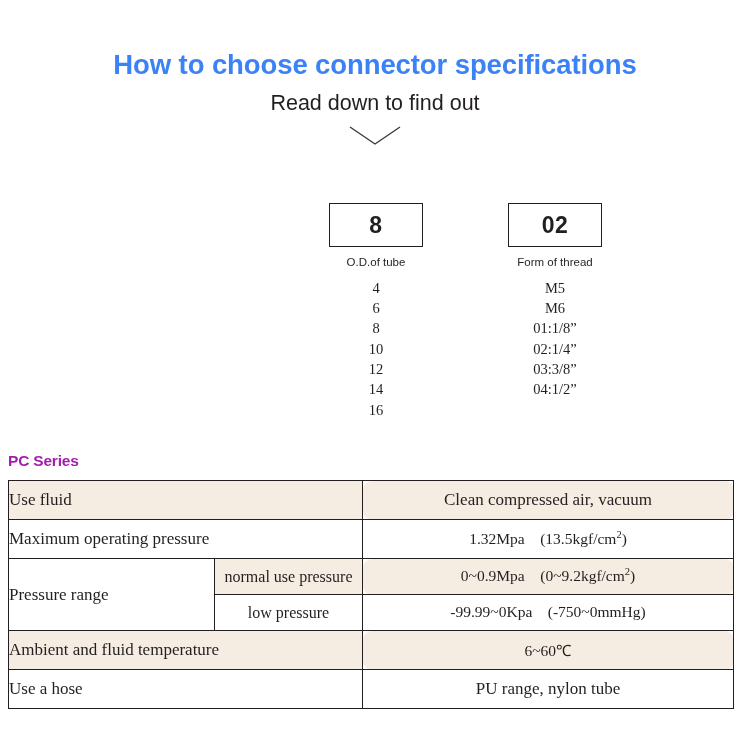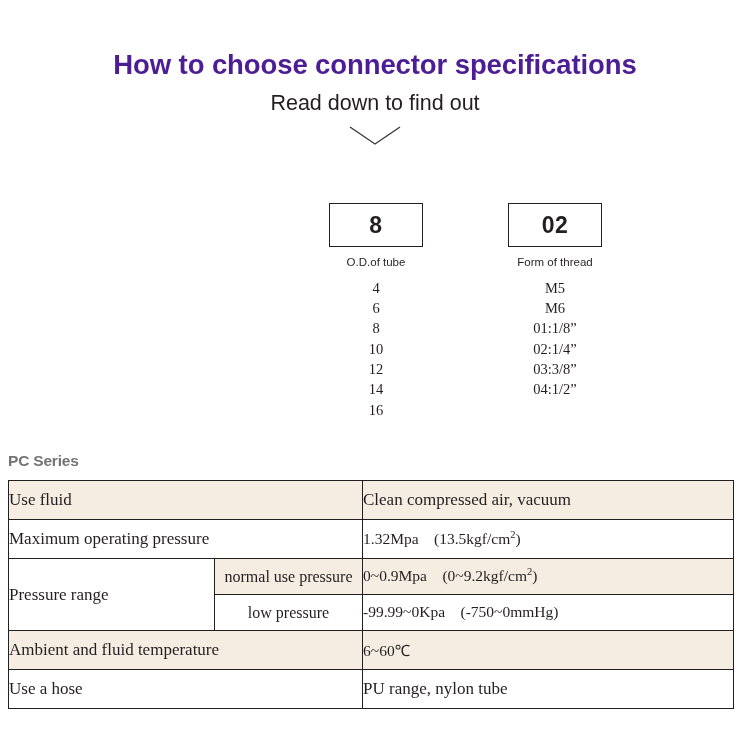--- a/index.html
+++ b/index.html
@@ -20,21 +20,21 @@
   #header-block {
     position: absolute;
     top: 0; left: 0; right: 0;
   }
   #main-title {
     margin: 0;
     padding-top: 50px;
     text-align: center;
     font-size: 27.5px;
     font-weight: bold;
-    color: #4c1d95;
+    color: #3b82f6;
     letter-spacing: -0.1px;
     line-height: 1.1;
   }
   #subtitle {
     margin: 0;
     padding-top: 12px;
     text-align: center;
     font-size: 21.5px;
     font-weight: normal;
     color: #231f20;
@@ -94,21 +94,21 @@
   #col-od   { left: 329px; width: 94px;  }
   #col-thr  { left: 508px; width: 94px;  }
 
   
   #series-label {
     position: absolute;
     top: 452px;
     left: 8px;
     font-size: 15.5px;
     font-weight: bold;
-    color: #737373;
+    color: #a21caf;
     letter-spacing: -0.2px;
   }
 
   
   #spec-table {
     position: absolute;
     top: 480px;
     left: 8px;
     width: 725px;
     border-collapse: collapse;
@@ -125,21 +125,22 @@
   .lbl {
     font-size: 17px;
     padding-left: 10px;
   }
   .sublbl {
     font-size: 16px;
     text-align: center;
   }
   .val {
     font-size: 15.5px;
-    text-align: left;
+    text-align: center;
+    border-radius: 9px;
   }
   .val-lg { font-size: 17px; }
   .shaded { background: #f5ece2; }
   .r-tall { height: 38px; }
   .r-sub  { height: 35px; }
   sup { font-size: 0.68em; vertical-align: super; line-height: 0; }
 </style>
 </head>
 <body>
 

